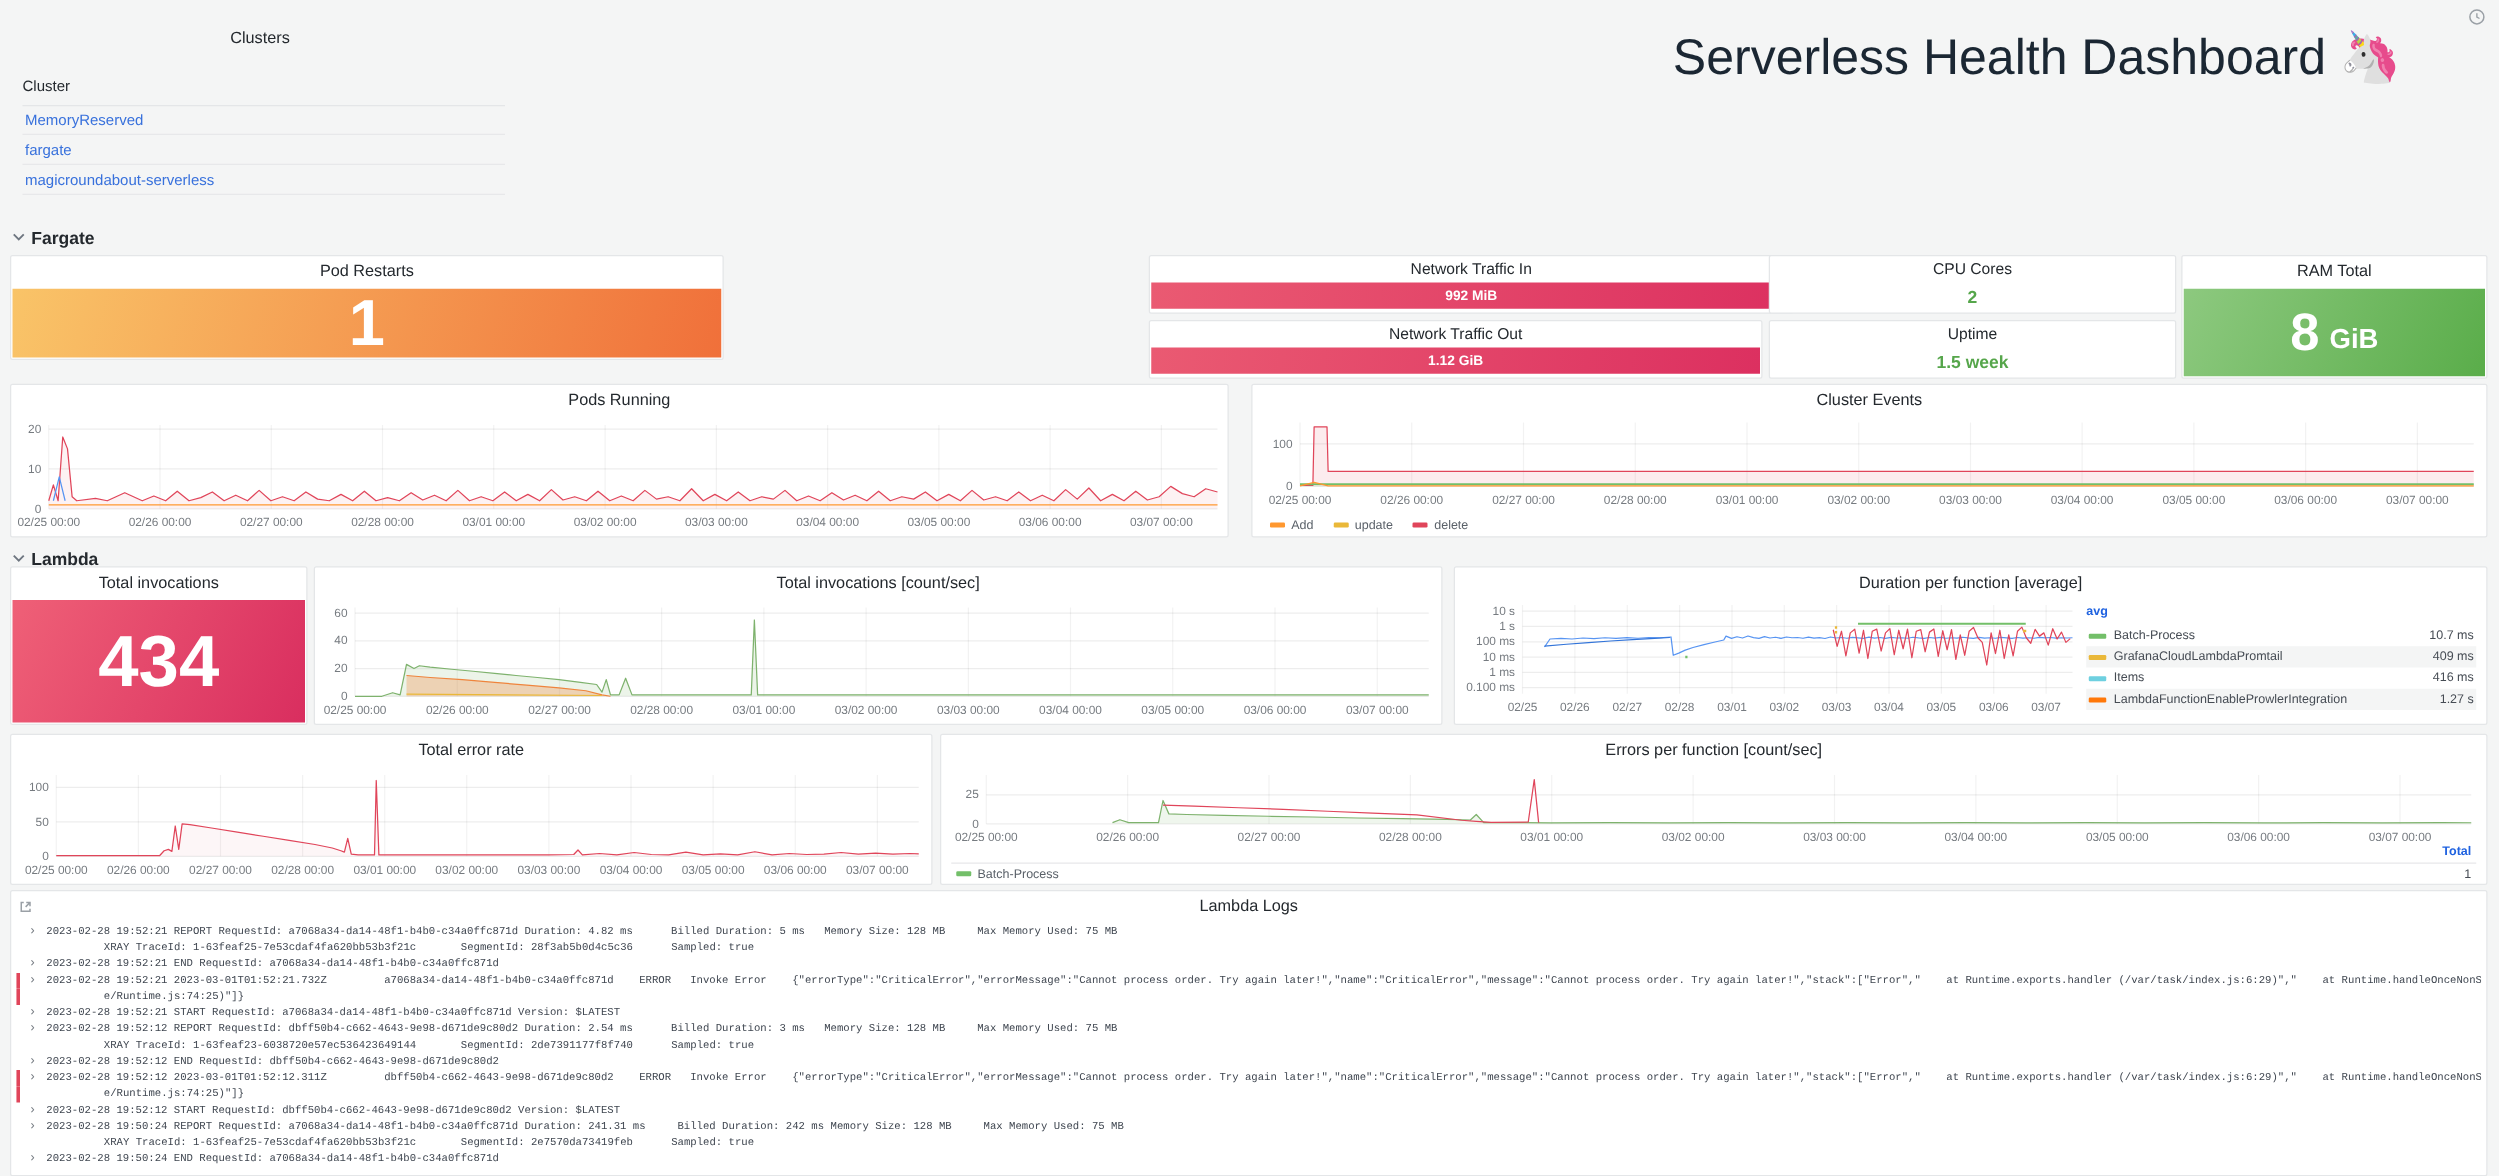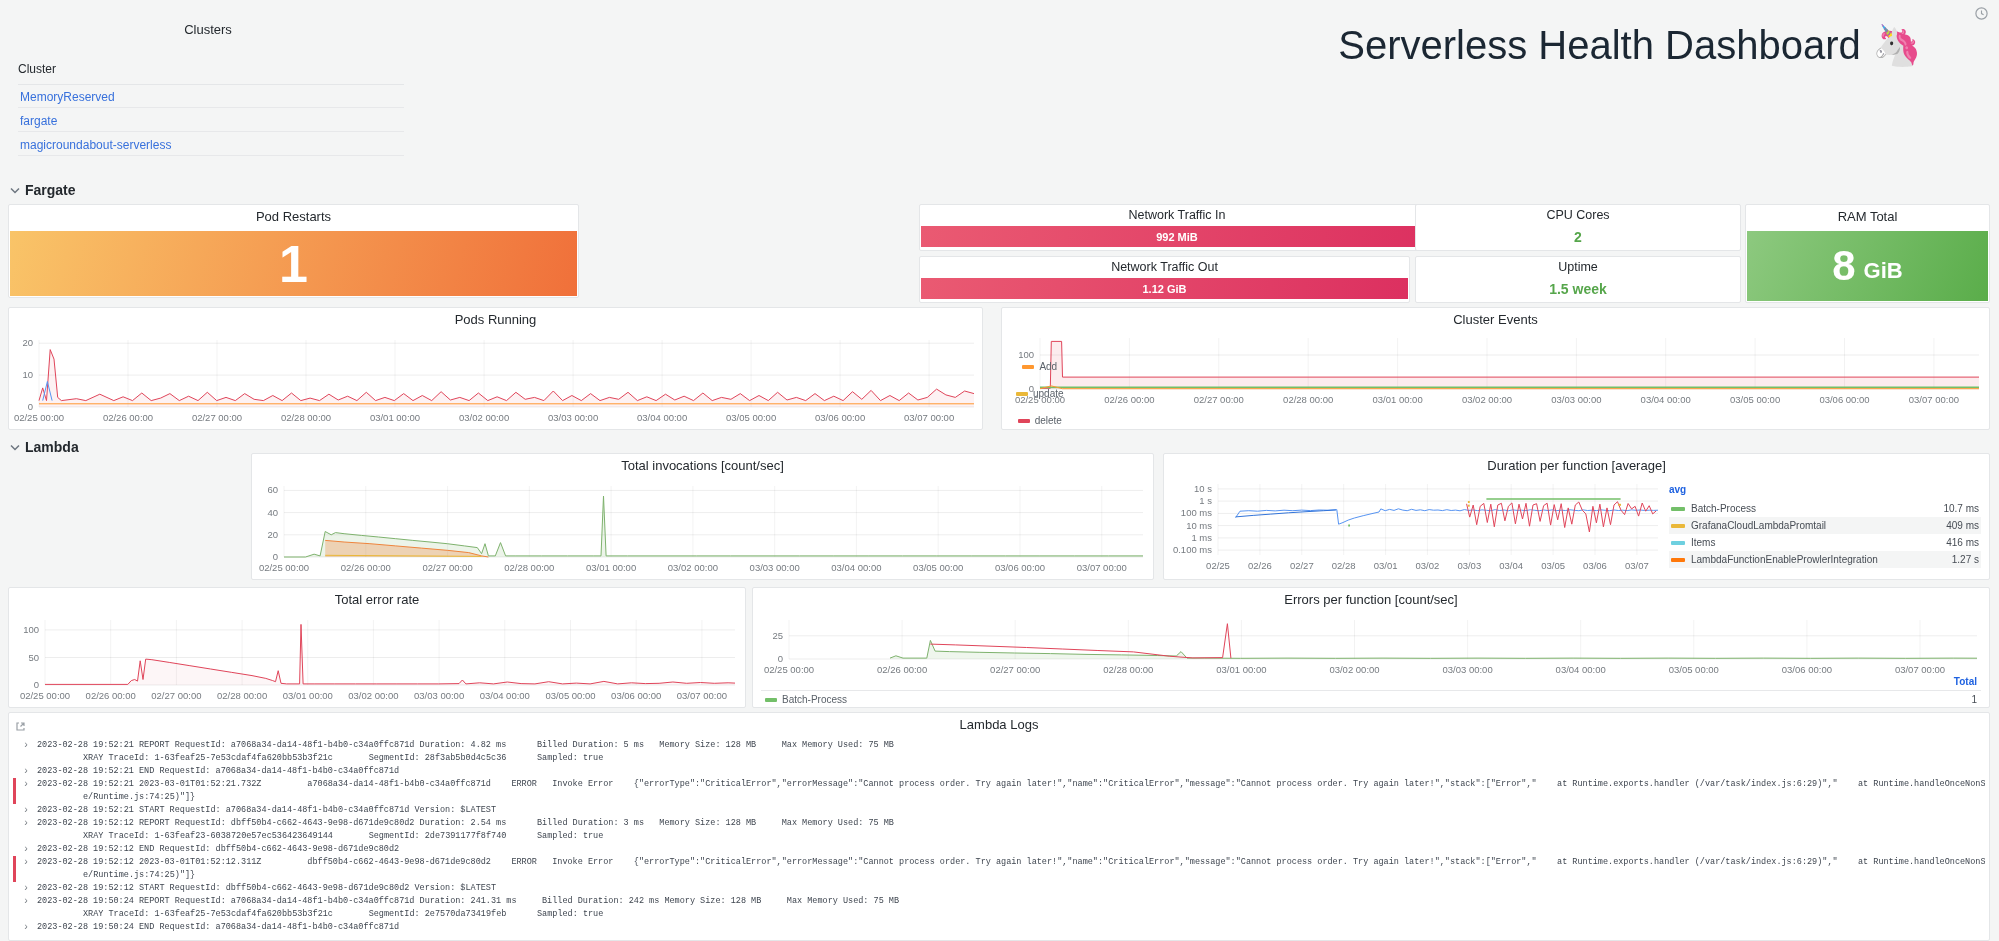--- a/index.html
+++ b/index.html
@@ -21,21 +21,21 @@
   .statfill{position:absolute;left:1px;right:1px;top:26px;bottom:1px;display:flex;align-items:center;justify-content:center;color:#fff;}
   .statbar{position:absolute;left:1px;right:1px;bottom:3px;height:21px;display:flex;align-items:center;justify-content:center;color:#fff;font-size:11px;font-weight:500;}
   .grad-orange{background:linear-gradient(105deg,#f9c468 0%,#f0703a 100%);}
   .grad-red{background:linear-gradient(115deg,#ef6077 0%,#d92e5f 100%);}
   .grad-redbar{background:linear-gradient(100deg,#ea5a72 0%,#dc3060 100%);font-weight:bold;}
   .grad-green{background:linear-gradient(115deg,#8dc97f 0%,#5aad4a 100%);}
   .bignum{font-weight:700;}
   .green-val{position:absolute;left:0;right:0;top:24px;text-align:center;font-size:14px;font-weight:700;color:#56a64b;}
   .yellow-val{color:#d9a721;font-weight:500;}
   
-  .chart-legend{position:absolute;left:14px;bottom:3px;display:flex;gap:16px;font-size:10px;color:#5a6169;align-items:center;flex-direction:column;}
+  .chart-legend{position:absolute;left:14px;bottom:3px;display:flex;gap:16px;font-size:10px;color:#5a6169;align-items:center;}
   .sw{display:inline-block;width:12px;height:4px;border-radius:1px;margin-right:5px;vertical-align:middle;}
   .dlegend{position:absolute;left:505px;right:8px;top:30px;font-size:10px;color:#464c54;}
   .dl-head{text-align:left;color:#1f62e0;font-weight:700;height:16px;cursor:pointer;}
   .dlrow{display:flex;align-items:center;height:17px;padding:0 2px;cursor:pointer;}
   .dlrow.alt{background:#f4f5f5;}
   .dlrow .nm{flex:1;margin-left:6px;white-space:nowrap;overflow:hidden;}
   .dl-sw{display:inline-block;width:14px;height:4px;border-radius:1px;}
   .total-lbl{position:absolute;right:12px;top:88px;font-size:10px;color:#1f62e0;font-weight:600;cursor:pointer;}
   .total-val{position:absolute;right:12px;top:106px;font-size:10px;color:#464c54;}
   .err-div{position:absolute;left:8px;right:8px;top:102px;border-top:1px solid #e7e8ea;}
@@ -72,21 +72,21 @@
       </div>
   </div>
 
   <div class="section-header" style="left:10px;top:182px;">
     <span class="chev"><svg width="10" height="7" viewBox="0 0 10 7">
           <path d="M1 1.5l4 4 4-4" fill="none" stroke="#6e7680" stroke-width="1.5"></path>
         </svg></span>
     <span>Fargate</span>
   </div>
 
-  <div class="panel" style="left:8px;top:204px;width:571px;height:94px;">
+  <div class="panel" style="left:8px;top:204px;width:571px;height:84px;">
     <div class="ptitle">Pod Restarts</div>
     <div class="statfill grad-orange">
       <span class="bignum" style="font-size:52px;">1</span>
     </div>
   </div>
 
 
   <div class="panel" style="left:919px;top:204px;width:516px;height:47px;">
     <div class="ptitle small">Network Traffic In</div>
     <div class="statbar grad-redbar">
@@ -197,20 +197,26 @@
       </div>
   </div>
 
   <div class="section-header" style="left:10px;top:439px;">
     <span class="chev"><svg width="10" height="7" viewBox="0 0 10 7">
           <path d="M1 1.5l4 4 4-4" fill="none" stroke="#6e7680" stroke-width="1.5"></path>
         </svg></span>
     <span>Lambda</span>
   </div>
 
+  <div class="panel" style="left:8px;top:453px;width:238px;height:127px;">
+    <div class="ptitle">Total invocations</div>
+    <div class="statfill grad-red">
+      <span class="bignum" style="font-size:58px;">434</span>
+    </div>
+  </div>
 
   <div class="panel" style="left:251px;top:453px;width:903px;height:127px;">
     <div class="ptitle">Total invocations [count/sec]</div>
     <svg class="chart" width="901" height="125">
         <line x1="32.0" x2="32.0" y1="32" y2="103" stroke="rgba(0,0,0,0.05)"></line>
         <text x="32.0" y="117" text-anchor="middle">02/25 00:00</text>
         <line x1="113.8" x2="113.8" y1="32" y2="103" stroke="rgba(0,0,0,0.05)"></line>
         <text x="113.8" y="117" text-anchor="middle">02/26 00:00</text>
         <line x1="195.6" x2="195.6" y1="32" y2="103" stroke="rgba(0,0,0,0.05)"></line>
         <text x="195.6" y="117" text-anchor="middle">02/27 00:00</text>

